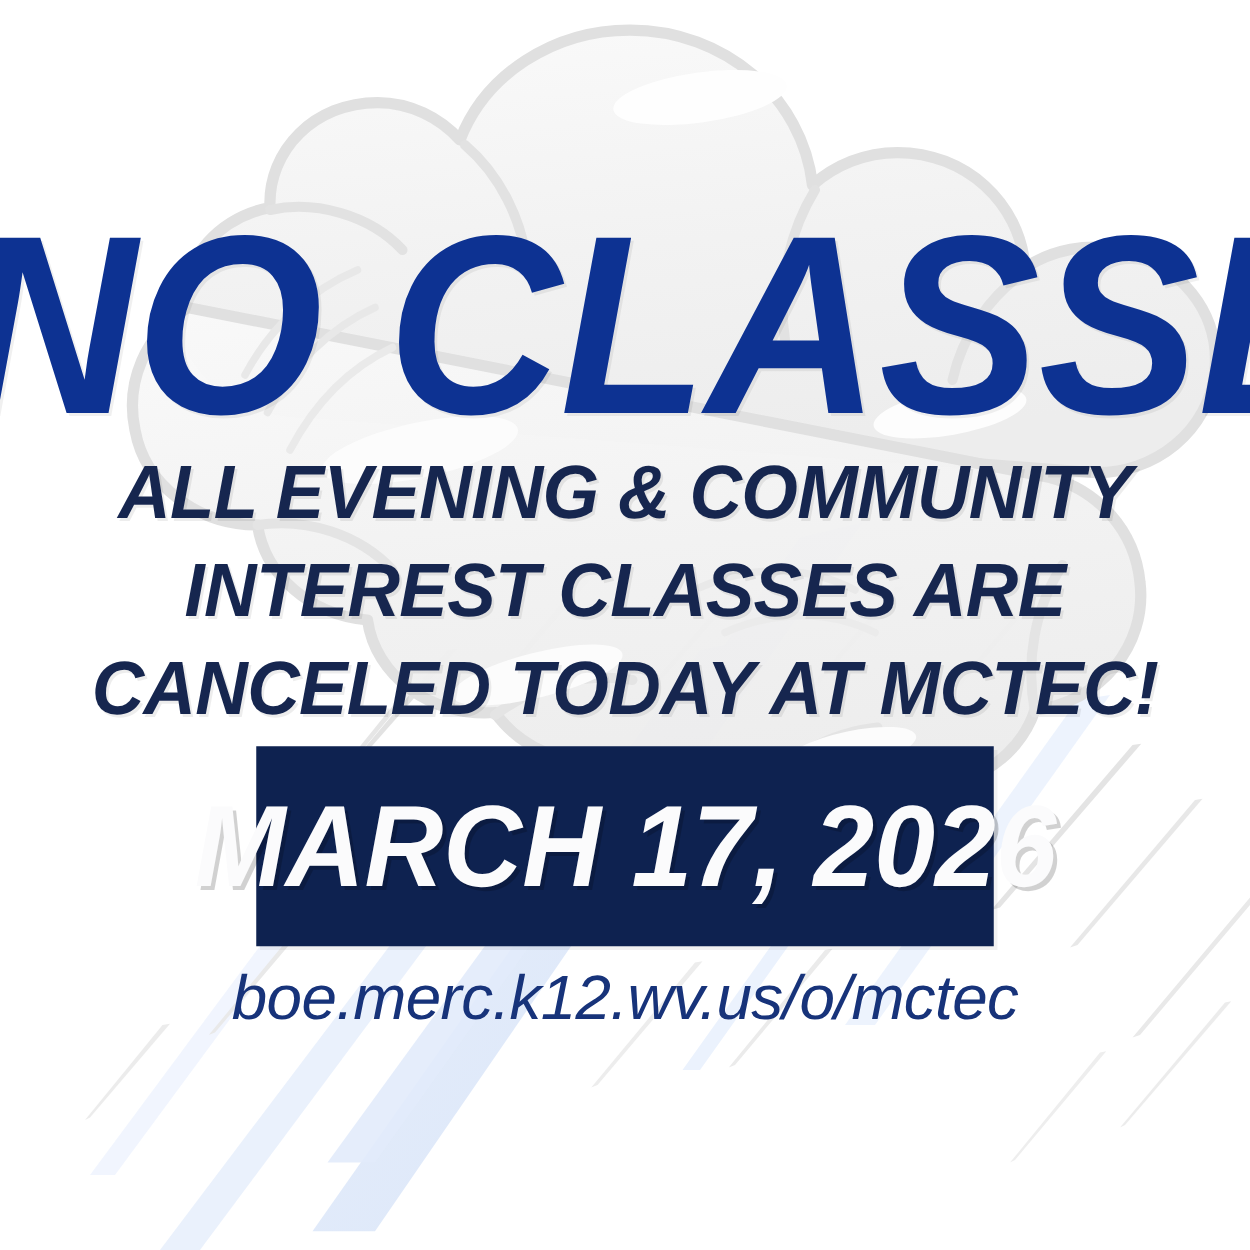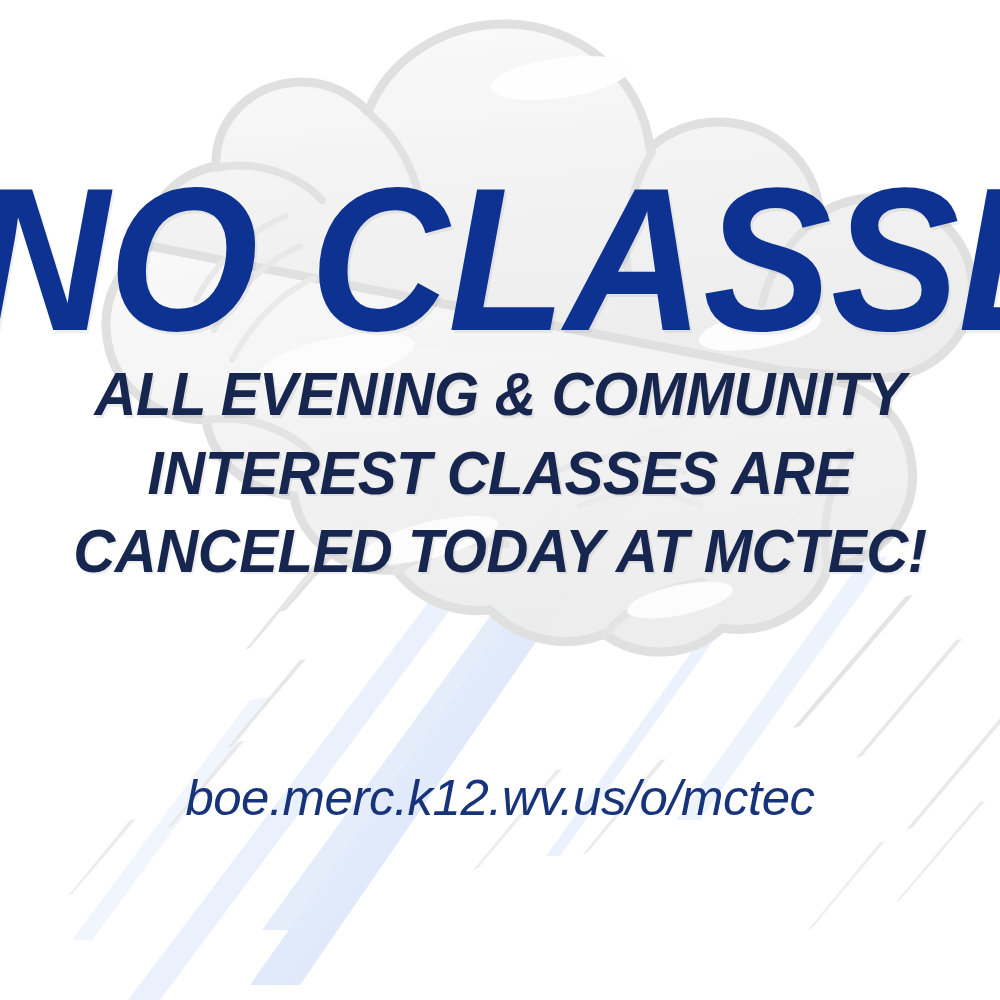--- a/index.html
+++ b/index.html
@@ -226,17 +226,20 @@
   <div id="content">
 
     <div id="headline">NO CLASSES</div>
 
     <div id="subhead">
       <span class="sub-line">ALL EVENING &amp; COMMUNITY</span>
       <span class="sub-line">INTEREST CLASSES ARE</span>
       <span class="sub-line">CANCELED TODAY AT MCTEC!</span>
     </div>
 
+    <div id="date-banner">
+      <span id="date-text">MARCH 17, 2026</span>
+    </div>
 
     <div id="url-line">boe.merc.k12.wv.us/o/mctec</div>
 
   </div>
 </div>
 
 </body></html>

